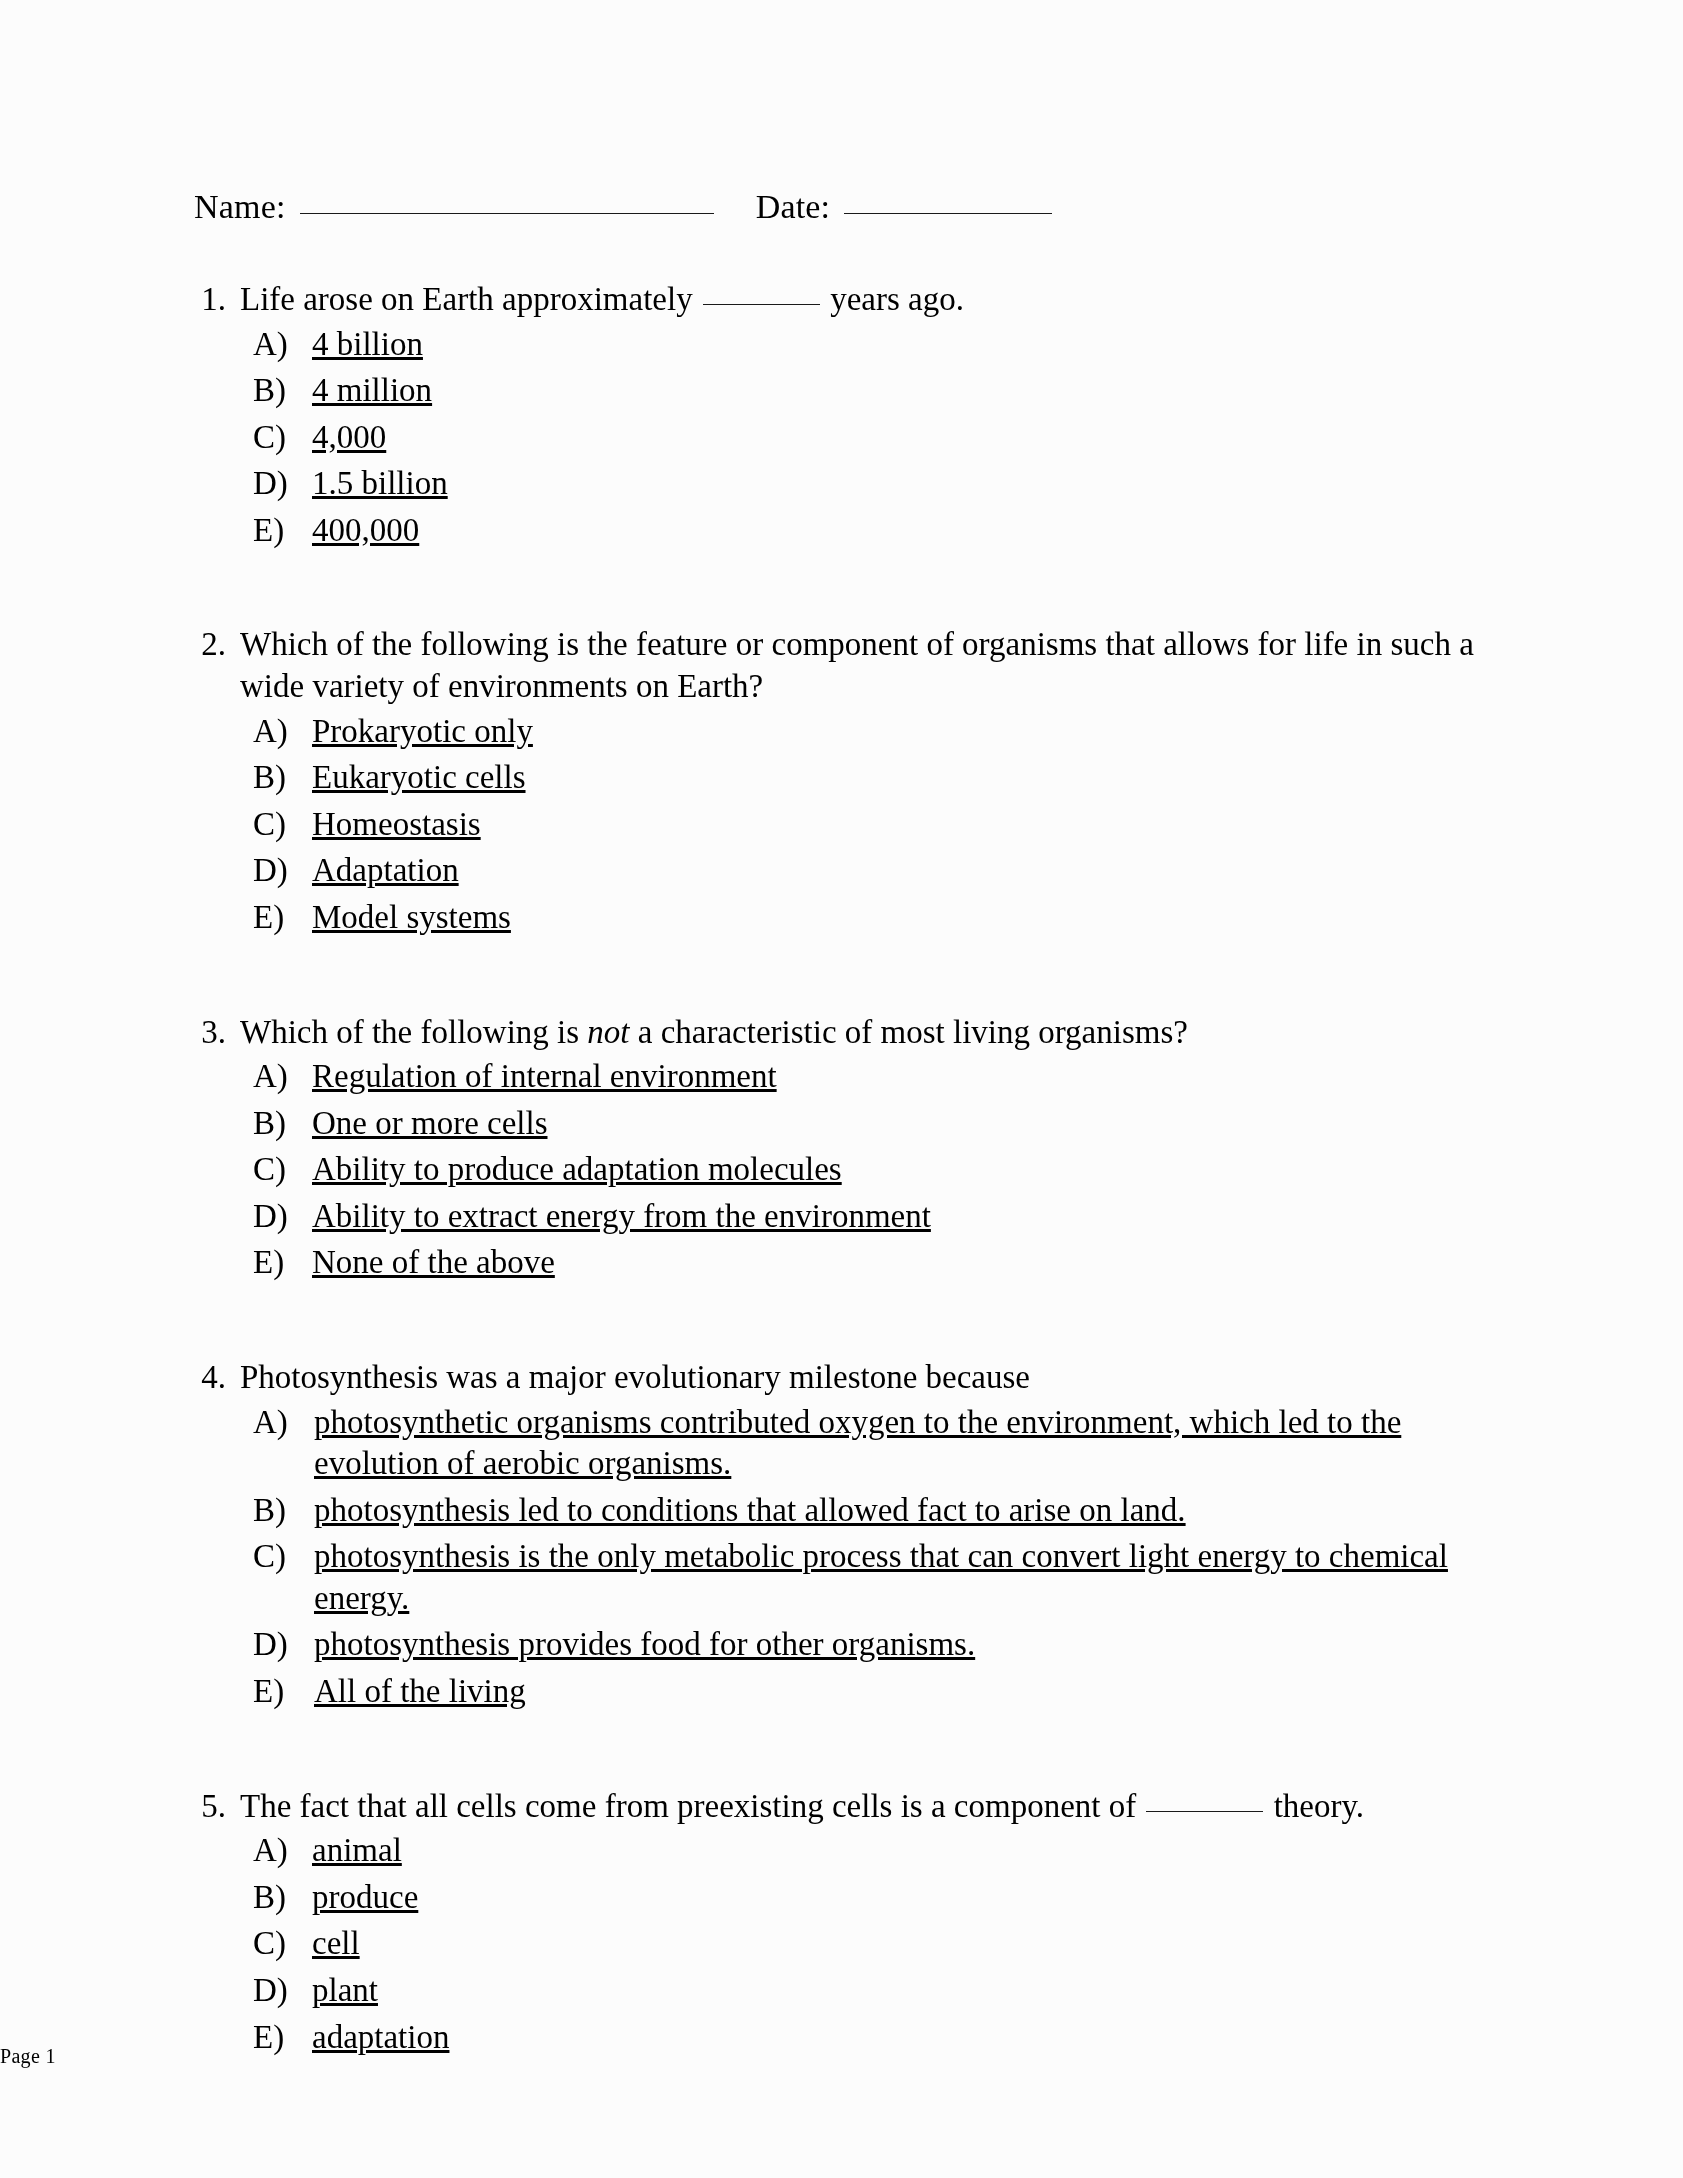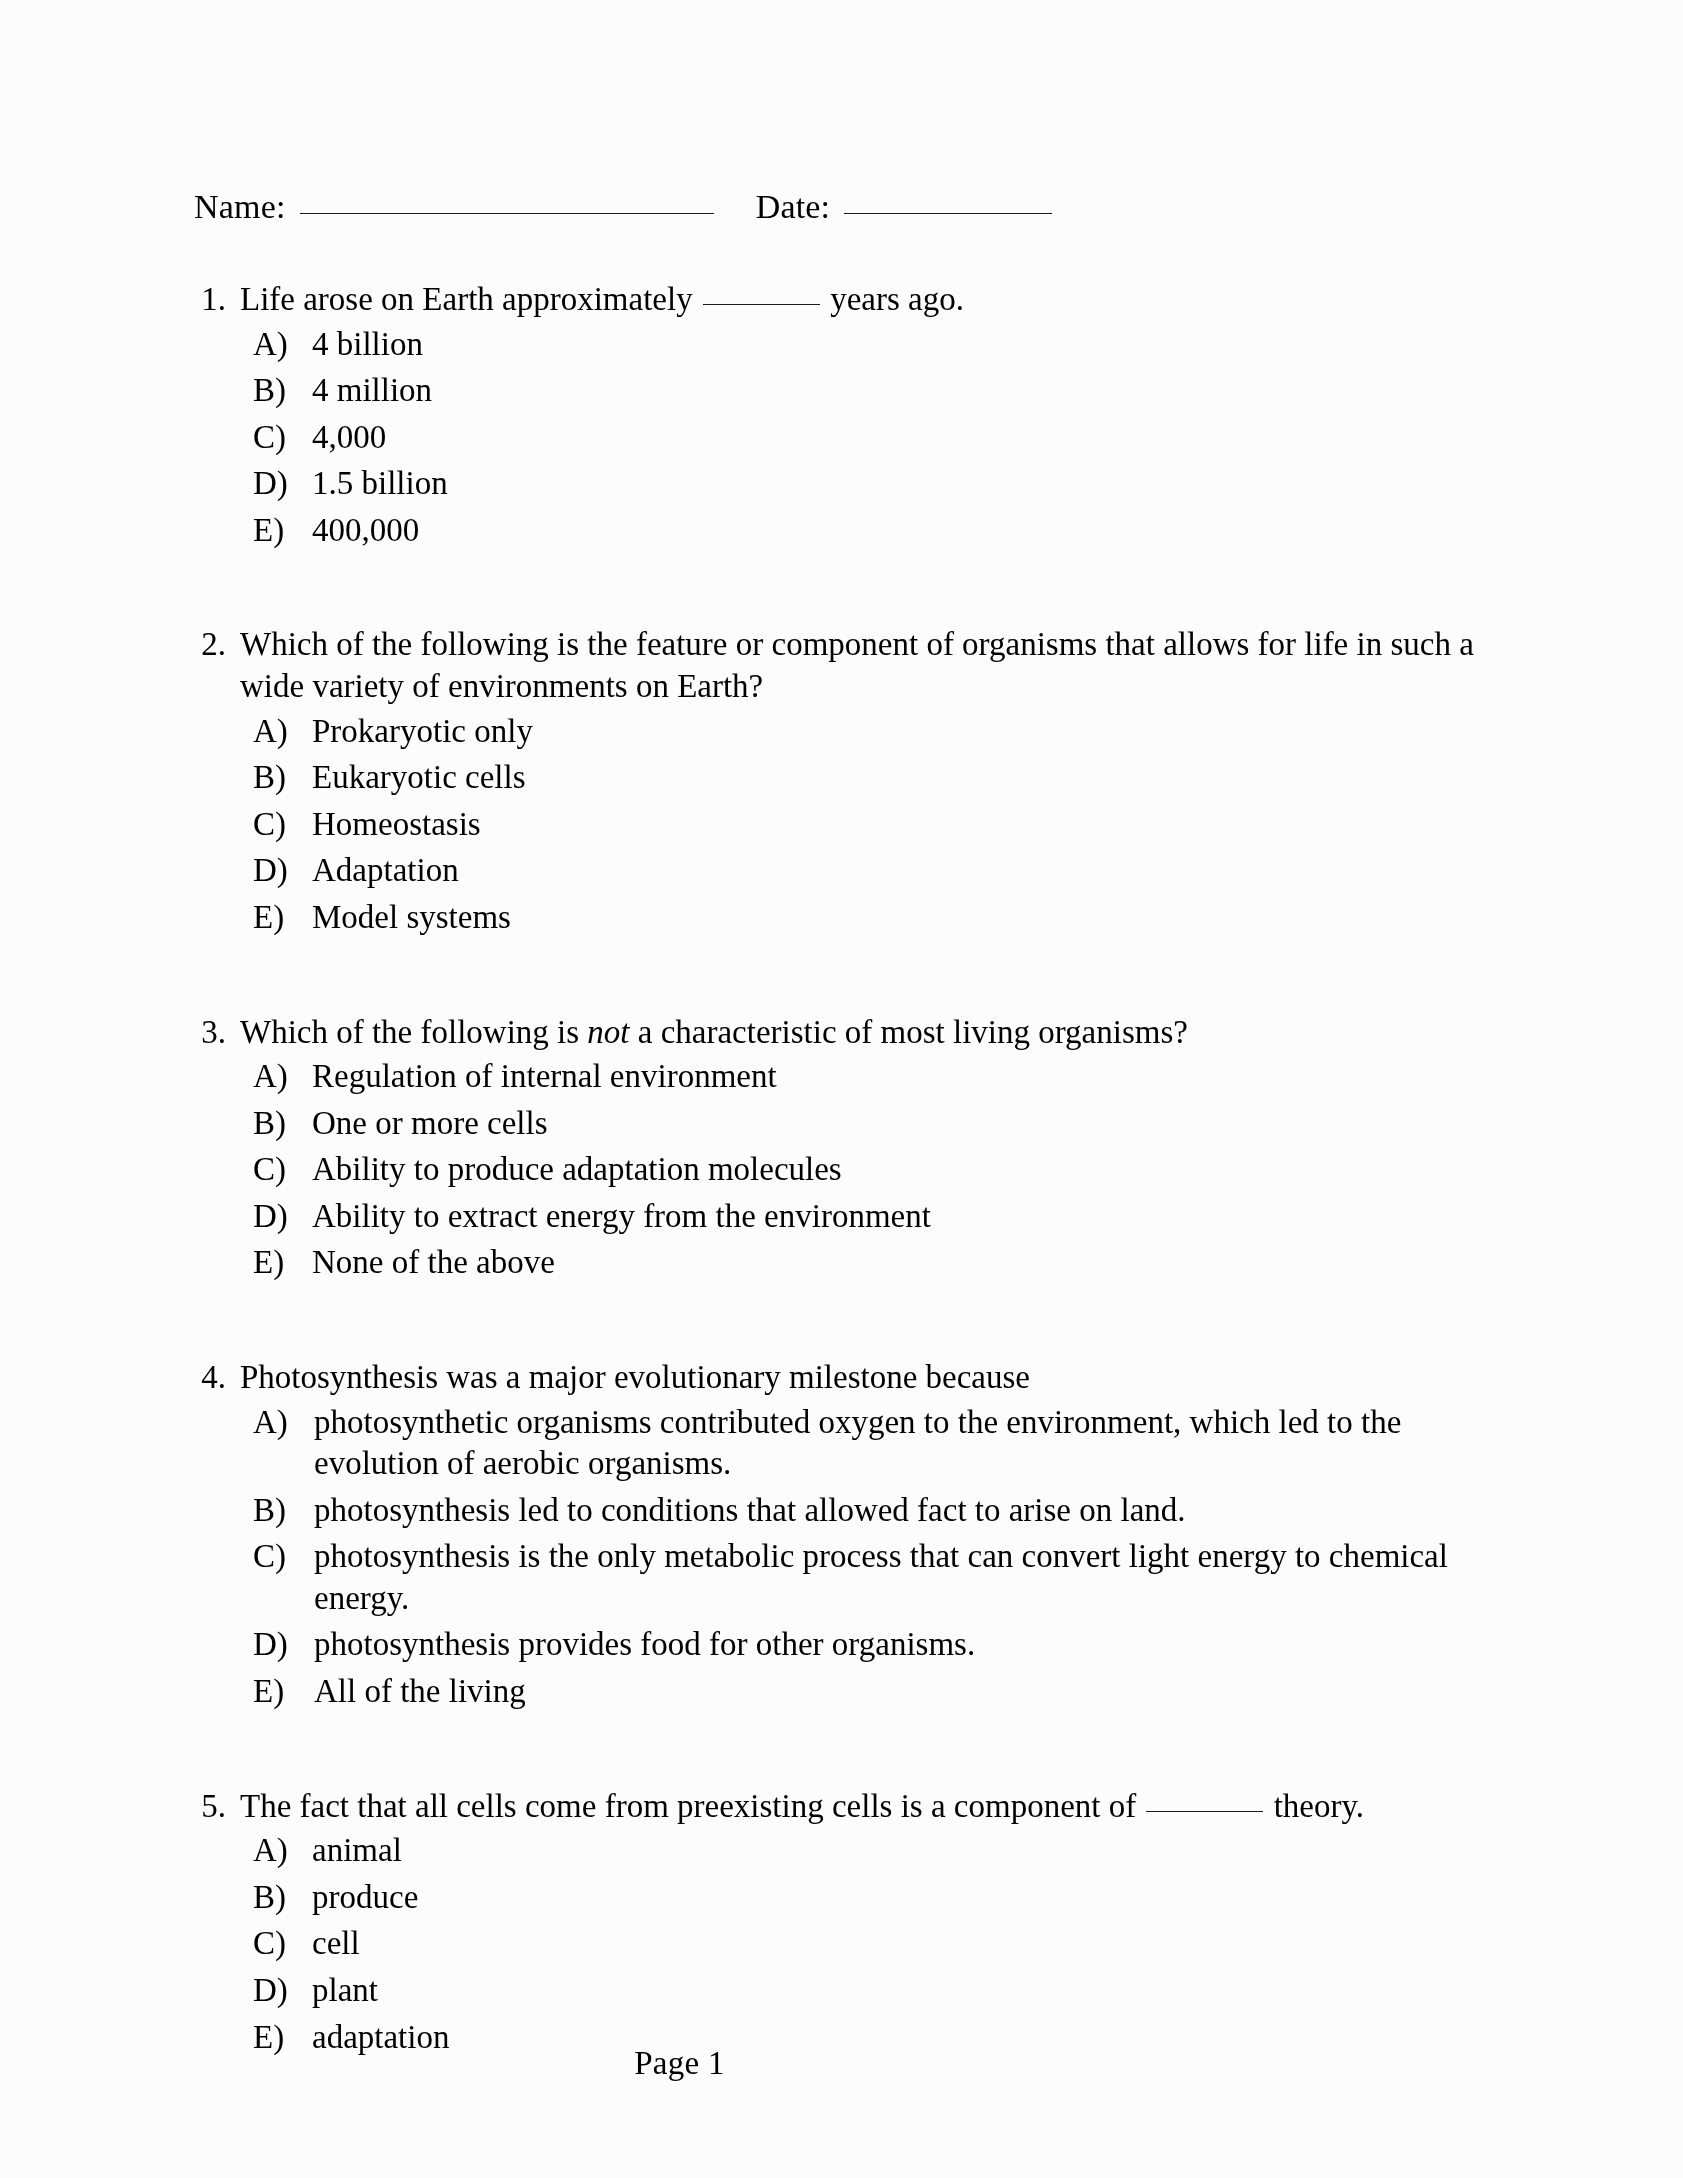--- a/index.html
+++ b/index.html
@@ -104,34 +104,35 @@
     line-height: 1.26;
     margin-bottom: 5px;
   }
   .opt-letter {
     width: 59px;
     min-width: 59px;
     white-space: nowrap;
   }
   .opt-text {
     flex: 1;
+    text-decoration: underline;
   }
 
   
   .question.wide .options { padding-left: 59px; }
   .question.wide .opt-letter { width: 61px; min-width: 61px; }
 
   
   .footer {
     position: absolute;
     left: 0;
     top: 2045px;
     width: 1359px;
-    text-align: center;
-    font-size: 33px;
+    text-align: left;
+    font-size: 20px;
     letter-spacing: 0.3px;
   }
 </style>
 </head>
 <body>
 
 <div class="page">
 
   <div class="header-row">
     <span class="header-label">Name:</span>

